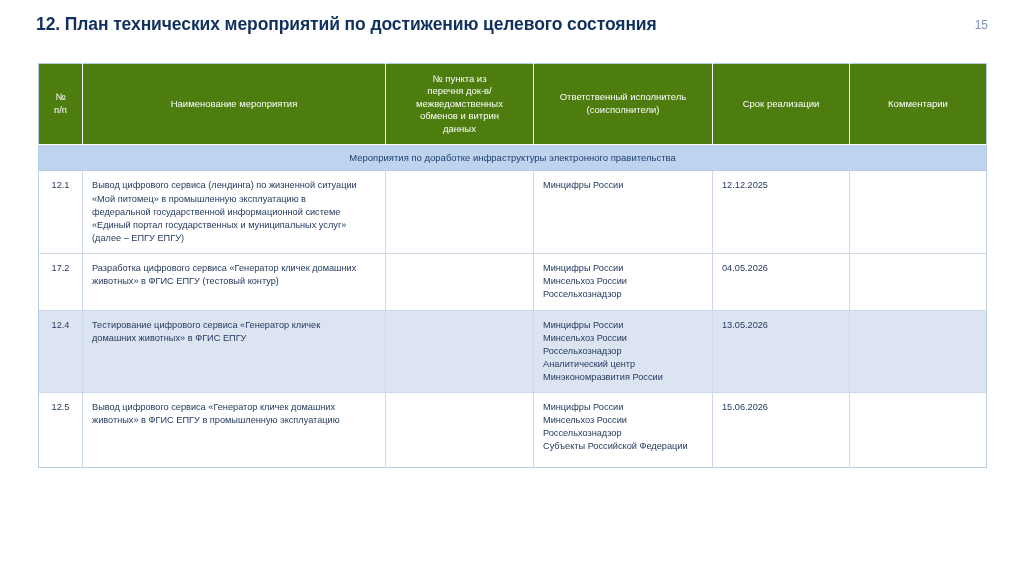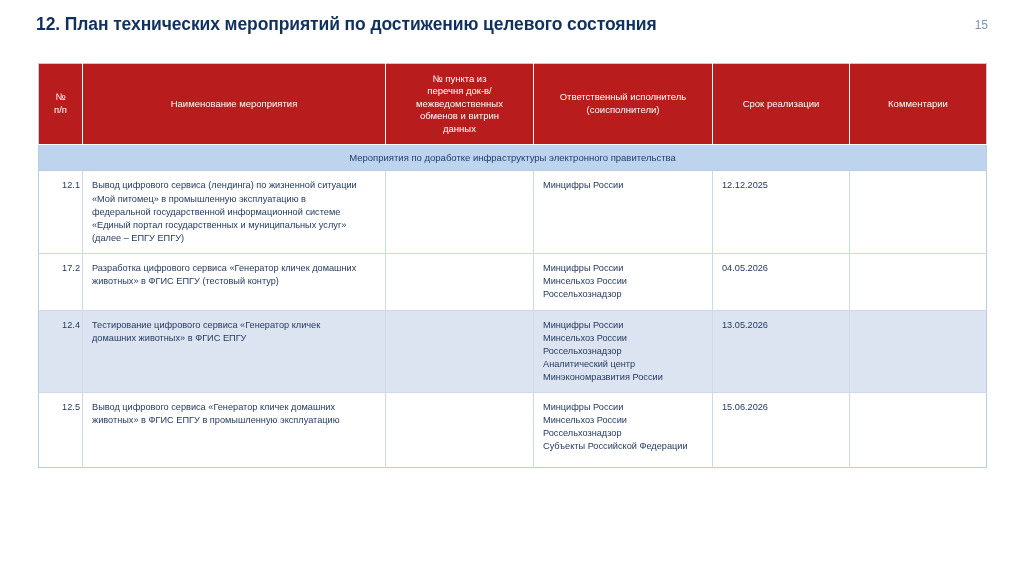--- a/index.html
+++ b/index.html
@@ -61,21 +61,21 @@
     border: 1px solid #b9cce4;
   }
   table.plan col.c-num     { width: 44px; }
   table.plan col.c-name    { width: 303px; }
   table.plan col.c-doc     { width: 148px; }
   table.plan col.c-exec    { width: 179px; }
   table.plan col.c-date    { width: 137px; }
   table.plan col.c-comment { width: 137px; }
 
   thead th {
-    background: #b91c1c;
+    background: #4d7c0f;
     color: #ffffff;
     font-size: 9.5px;
     font-weight: normal;
     text-align: center;
     vertical-align: middle;
     padding: 6px 5px;
     height: 68px;
     line-height: 1.32;
     border-right: 1px solid #ffffff;
     border-bottom: 1px solid #ffffff;
@@ -100,21 +100,21 @@
     border-right: 1px solid #ccd9ea;
     border-bottom: 1px solid #ccd9ea;
     background: #ffffff;
   }
   tbody td:last-child { border-right: none; }
   tbody tr:last-child td { border-bottom: none; }
 
   tbody tr.shaded td { background: #dce4f2; }
 
   td.col-num {
-    text-align: right;
+    text-align: center;
     padding-left: 2px;
     padding-right: 2px;
   }
   td.col-date { white-space: nowrap; }
 
   .exec-line { display: block; }
   .body-line { display: block; }
 
   
   .row-121 td { height: 58px; }

